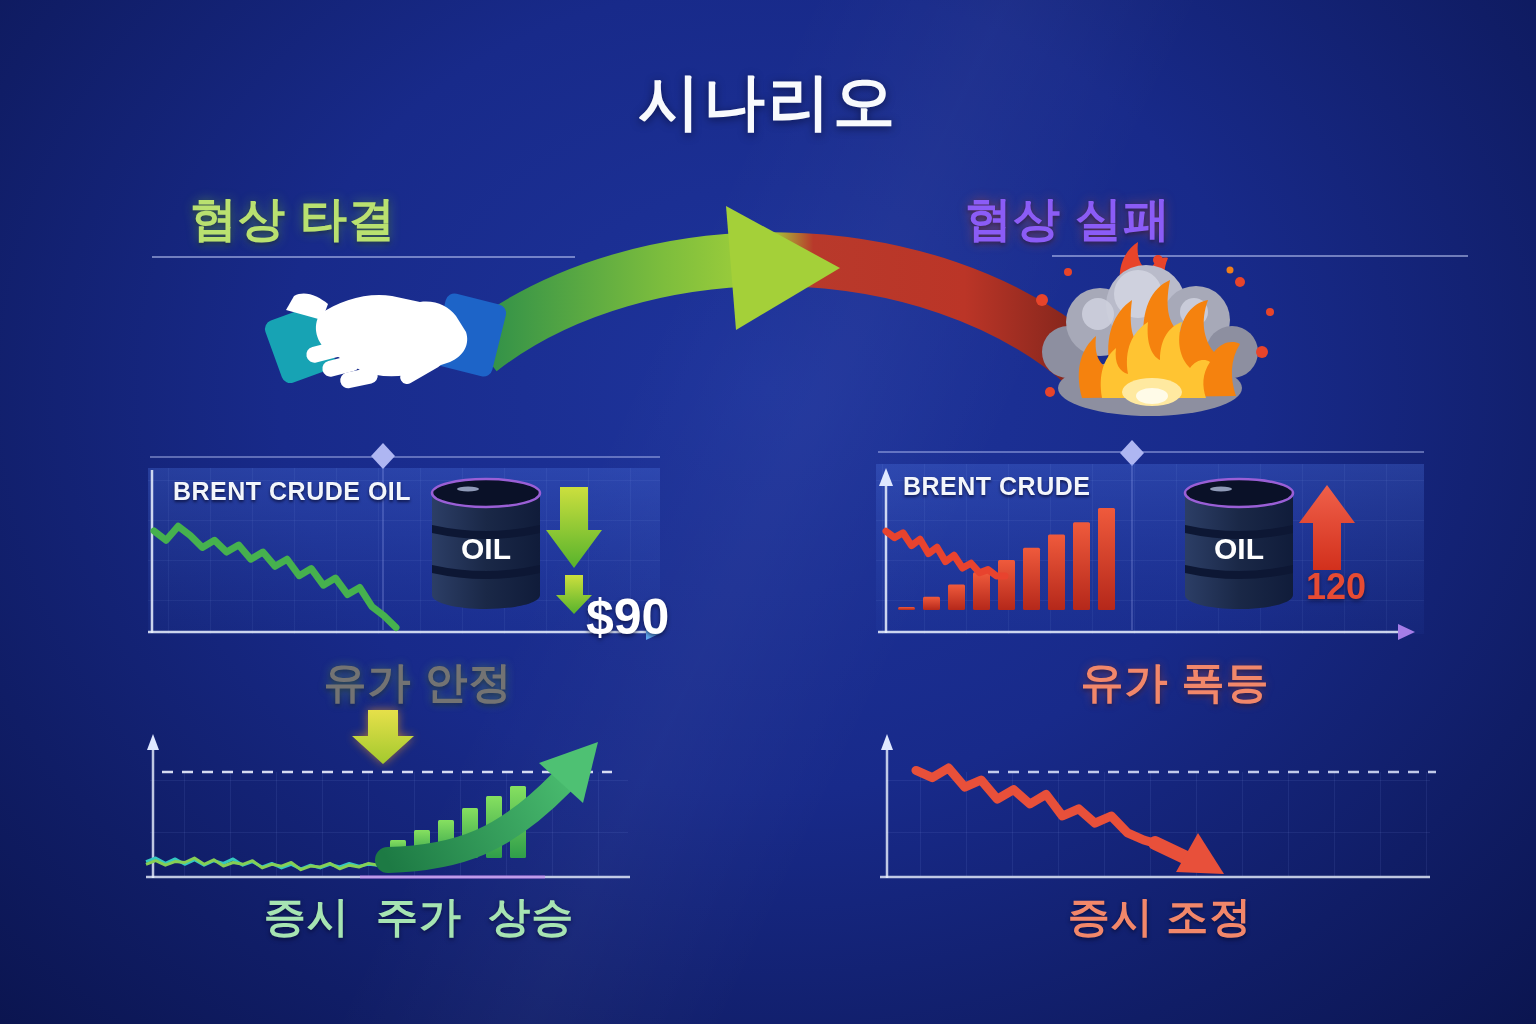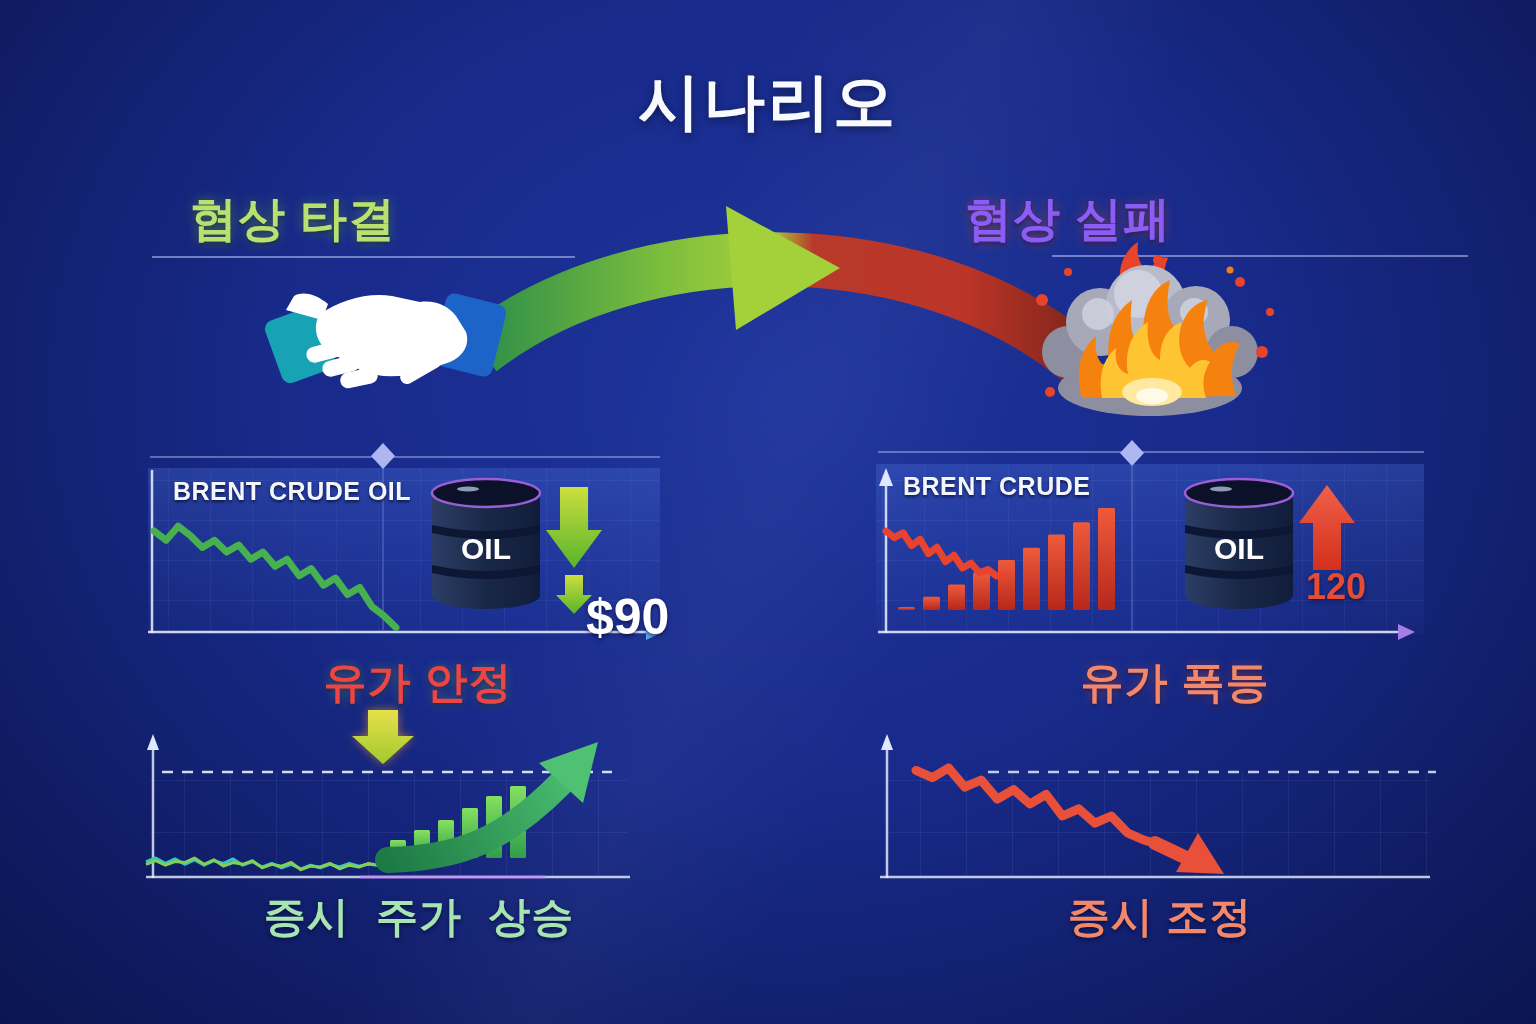--- a/index.html
+++ b/index.html
@@ -15,21 +15,21 @@
     font-size:62px;font-weight:800;letter-spacing:3px;text-shadow:0 2px 8px rgba(0,0,20,.5);}
   .hd{top:188px;width:410px;text-align:left;font-size:47px;font-weight:800;letter-spacing:1px;}
   .hd-green{left:190px;color:#b9e170;text-shadow:0 0 12px rgba(130,205,60,.45),0 2px 4px rgba(0,0,30,.5);}
   .hd-red{left:965px;color:#8b5cf6;text-shadow:0 0 12px rgba(240,95,50,.4),0 2px 4px rgba(0,0,30,.5);}
   .brent{color:#f3f6fb;font-weight:700;letter-spacing:.5px;text-shadow:0 2px 3px rgba(0,0,25,.6);}
   .brent-l{left:173px;top:477px;font-size:25px;}
   .brent-r{left:903px;top:472px;font-size:25px;}
   .price-l{left:586px;top:560px;font-size:50px;font-weight:800;color:#ffffff;text-shadow:0 2px 4px rgba(0,0,25,.6);margin-top:28px;}
   .price-r{left:1306px;top:566px;font-size:36px;font-weight:800;color:#e64b33;text-shadow:0 2px 4px rgba(0,0,25,.5);}
   .cap{width:340px;text-align:center;font-size:43px;font-weight:800;letter-spacing:1px;}
-  .cap-oil-l{left:248px;top:654px;color:#ef4444;text-shadow:0 0 10px rgba(130,205,80,.4),0 2px 4px rgba(0,0,30,.5);}
+  .cap-oil-l{left:248px;top:654px;color:#737373;text-shadow:0 0 10px rgba(130,205,80,.4),0 2px 4px rgba(0,0,30,.5);}
   .cap-oil-r{left:1005px;top:654px;color:#f2876a;text-shadow:0 0 10px rgba(240,100,60,.35),0 2px 4px rgba(0,0,30,.5);}
   .cap-stock-l{left:249px;top:889px;font-size:42px;color:#a6e4b2;text-shadow:0 2px 4px rgba(0,0,30,.55);font-family:Liberation Mono, monospace;}
   .cap-stock-r{left:990px;top:889px;font-size:42px;color:#f2876a;text-shadow:0 2px 4px rgba(0,0,30,.55);}
   svg.layer{position:absolute;left:0;top:0;}
 </style>
 </head>
 <body>
 
 <div class="streak"></div>
 

